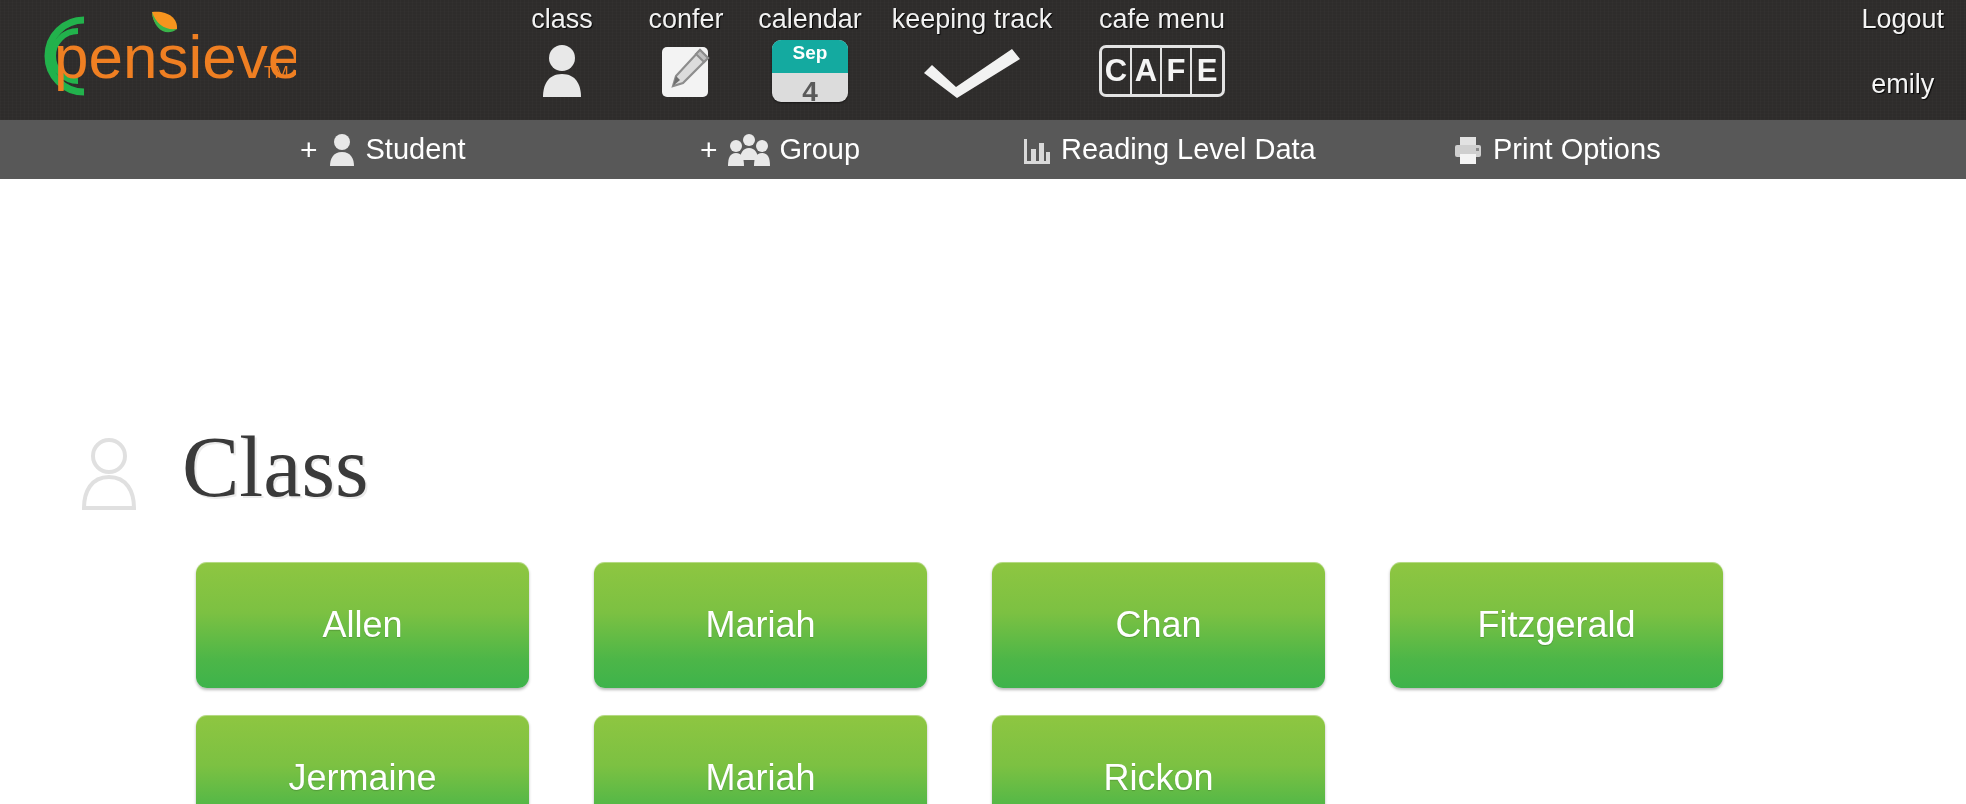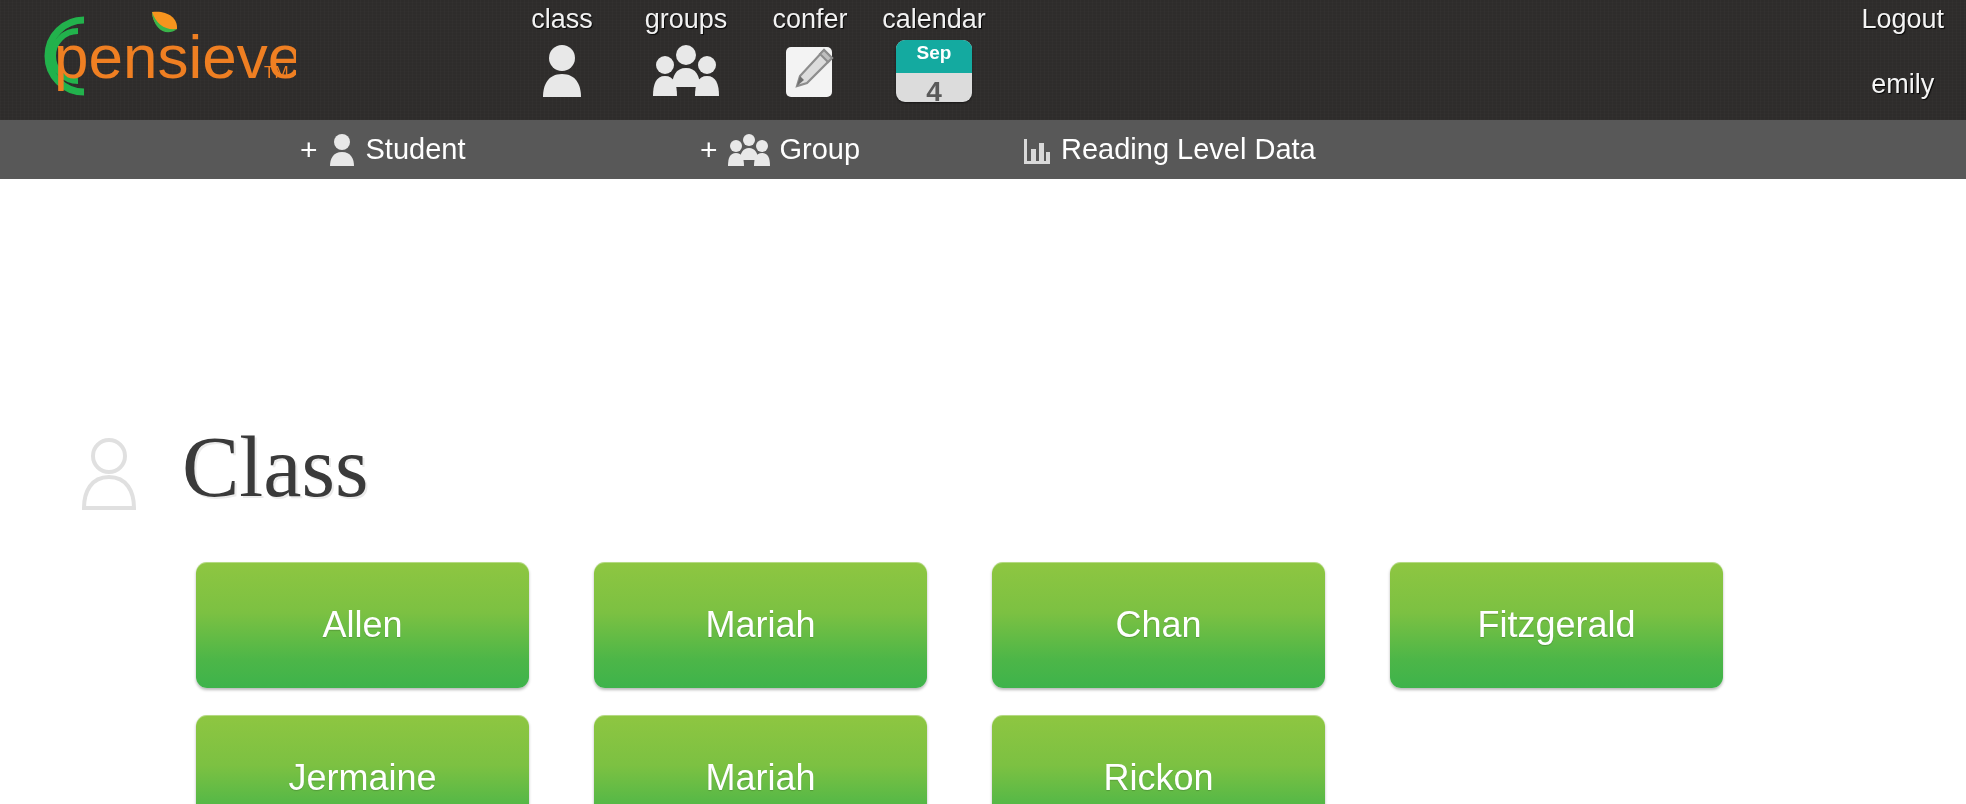--- a/index.html
+++ b/index.html
@@ -144,33 +144,20 @@
     <div class="nav-item">
       <div class="nav-label">class</div>
       <div class="nav-icon">
         <svg width="48" height="56" viewBox="0 0 48 56">
           <circle cx="24" cy="15" r="13" fill="#e8e8e8"></circle>
           <path d="M24 31 C10 31 5 42 5 54 L43 54 C43 42 38 31 24 31 Z" fill="#e8e8e8"></path>
         </svg>
       </div>
     </div>
 
-    <div class="nav-item">
-      <div class="nav-label">groups</div>
-      <div class="nav-icon">
-        <svg width="72" height="56" viewBox="0 0 72 56">
-          <circle cx="36" cy="12" r="10" fill="#e8e8e8"></circle>
-          <path d="M36 25 C26 25 22 33 22 44 L50 44 C50 33 46 25 36 25 Z" fill="#e8e8e8"></path>
-          <circle cx="15" cy="22" r="9" fill="#e8e8e8"></circle>
-          <path d="M15 33 C6 33 3 41 3 53 L27 53 C27 41 24 33 15 33 Z" fill="#e8e8e8"></path>
-          <circle cx="57" cy="22" r="9" fill="#e8e8e8"></circle>
-          <path d="M57 33 C48 33 45 41 45 53 L69 53 C69 41 66 33 57 33 Z" fill="#e8e8e8"></path>
-        </svg>
-      </div>
-    </div>
 
     <div class="nav-item">
       <div class="nav-label">confer</div>
       <div class="nav-icon">
         <svg width="60" height="58" viewBox="0 0 60 58">
           <rect x="6" y="5" width="46" height="50" rx="5" fill="#f3f3f3"></rect>
           <path d="M44 8 L52 16 L27 41 L17 44 L20 34 Z" fill="#dcdcdc" stroke="#8d8d8d" stroke-width="2.2"></path>
           <path d="M44 8 L52 16 L48 20 L40 12 Z" fill="#bfbfbf" stroke="#8d8d8d" stroke-width="2"></path>
           <path d="M17 44 L20 34 L24 38 Z" fill="#6f6f6f"></path>
         </svg>
@@ -180,21 +167,40 @@
     <div class="nav-item">
       <div class="nav-label">calendar</div>
       <div class="nav-icon">
         <div class="cal">
           <div class="cal-m">Sep</div>
           <div class="cal-d">4</div>
         </div>
       </div>
     </div>
 
-
+    <div class="nav-item" style="width:200px">
+      <div class="nav-label">keeping track</div>
+      <div class="nav-icon">
+        <svg width="108" height="56" viewBox="0 0 108 56">
+          <path d="M6 30 L14 22 L38 44 L94 6 L102 16 L39 55 Z" fill="#f2f2f2"></path>
+        </svg>
+      </div>
+    </div>
+
+    <div class="nav-item" style="width:180px">
+      <div class="nav-label">cafe menu</div>
+      <div class="nav-icon">
+        <div class="cafe">
+          <span>C</span>
+          <span>A</span>
+          <span>F</span>
+          <span>E</span>
+        </div>
+      </div>
+    </div>
 
   </div>
 
   <div id="rightnav">
     <div id="logout-link">Logout</div>
     <div id="user-name">emily</div>
   </div>
 
 </div>
 
@@ -232,20 +238,31 @@
         <rect x="2" y="4" width="3" height="22" fill="#d9d9d9"></rect>
         <rect x="9" y="14" width="5" height="12" fill="#d9d9d9"></rect>
         <rect x="17" y="8" width="5" height="18" fill="#d9d9d9"></rect>
         <rect x="24" y="17" width="4" height="9" fill="#d9d9d9"></rect>
         <rect x="2" y="26" width="26" height="3" fill="#d9d9d9"></rect>
       </svg>
     </span>
     <span>Reading Level Data</span>
   </div>
 
+  <div class="tool-item" id="tool-print">
+    <span class="icon">
+      <svg width="32" height="32" viewBox="0 0 32 32">
+        <rect x="8" y="3" width="16" height="8" fill="#e2e2e2"></rect>
+        <rect x="3" y="11" width="26" height="12" rx="2" fill="#cfcfcf"></rect>
+        <rect x="8" y="20" width="16" height="10" fill="#f4f4f4"></rect>
+        <rect x="24" y="14" width="3" height="3" fill="#8a8a8a"></rect>
+      </svg>
+    </span>
+    <span>Print Options</span>
+  </div>
 
 </div>
 
 <div id="body">
 
   <div id="page-head">
     <span class="icon">
       <svg width="62" height="74" viewBox="0 0 62 74">
         <circle cx="31" cy="20" r="16" fill="none" stroke="#e0e0e0" stroke-width="4"></circle>
         <path d="M31 41 C13 41 6 56 6 72 L56 72 C56 56 49 41 31 41 Z" fill="none" stroke="#e0e0e0" stroke-width="4"></path>

